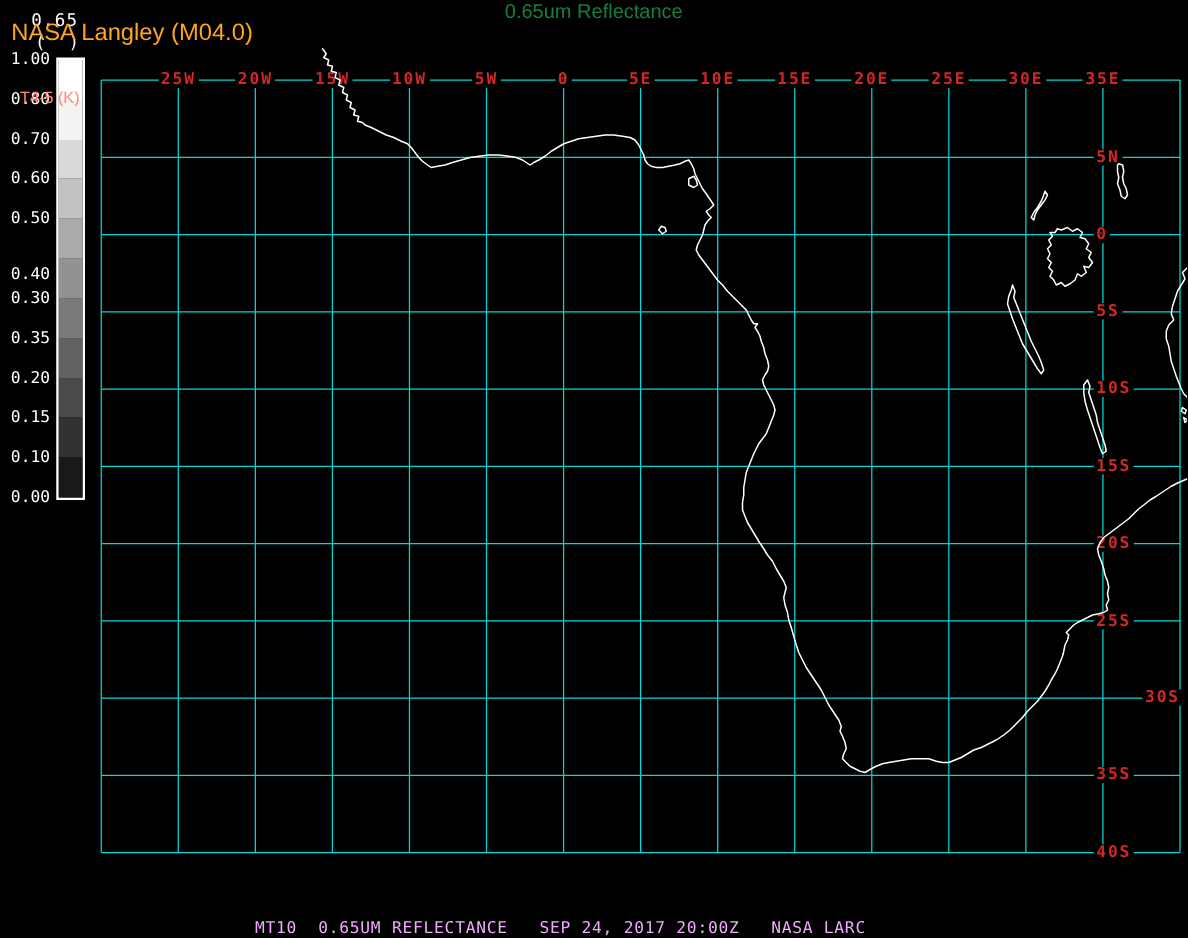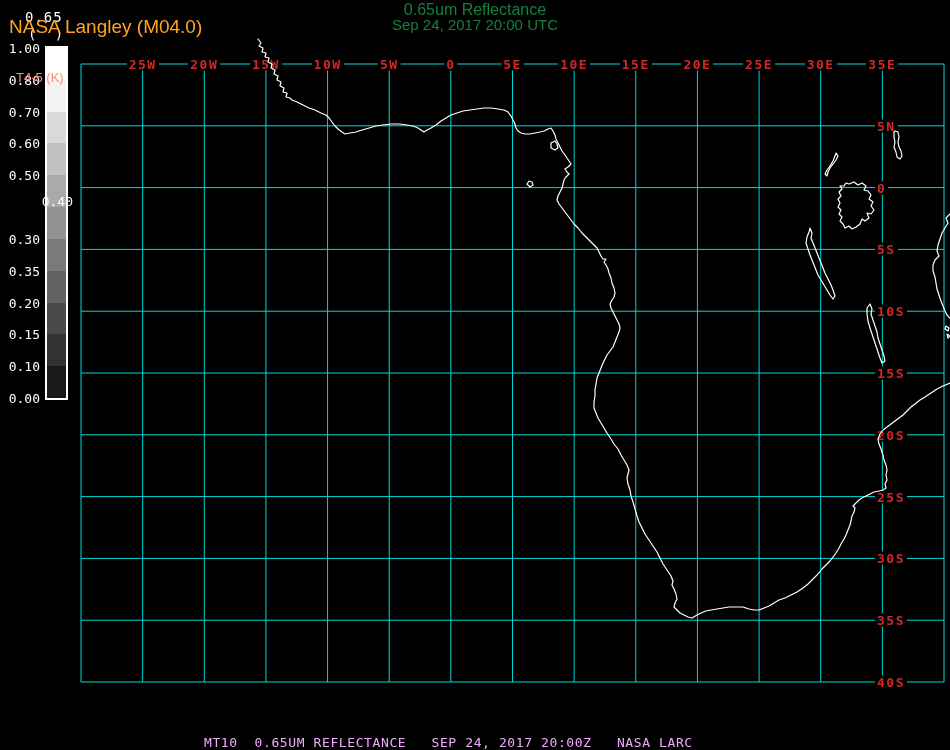--- a/index.html
+++ b/index.html
@@ -92,42 +92,41 @@
       <div class="lon-label" style="left: 759.071px; top: 64px;">25E</div>
       <div class="lon-label" style="left: 820.714px; top: 64px;">30E</div>
       <div class="lon-label" style="left: 882.357px; top: 64px;">35E</div>
       <div class="lat-label" style="left: 875px; top: 125.8px;">5N</div>
       <div class="lat-label" style="left: 875px; top: 187.6px;">0</div>
       <div class="lat-label" style="left: 875px; top: 249.4px;">5S</div>
       <div class="lat-label" style="left: 875px; top: 311.2px;">10S</div>
       <div class="lat-label" style="left: 875px; top: 373px;">15S</div>
       <div class="lat-label" style="left: 875px; top: 434.8px;">20S</div>
       <div class="lat-label" style="left: 875px; top: 496.6px;">25S</div>
-      <div class="lat-label" style="left: 875px; top: 558.4px;">30S</div>
+      <div class="lat-label" style="left: 914px; top: 558.4px;">30S</div>
       <div class="lat-label" style="left: 875px; top: 620.2px;">35S</div>
       <div class="lat-label" style="left: 875px; top: 682px;">40S</div>
     </div>
 
   <svg id="features-svg" width="950" height="750">
       <polyline points="258,39 261,43 259,46 263,48 262,52 266,53 265,57 269,58 268,62 272,64 271,68 275,70 274,74 278,76 277,80 281,82 280,86 284,88 283,92 287,93 286,97 290,98 292,100 297,102 303,105 309,108 315,110 321,113 326,115 329,118 332,122 335,126 338,129 342,132 345,134 350,133 356,132 362,130 369,128 376,126 383,125 391,124 399,124 407,125 413,126 418,128 421,130 424,132 427,130 431,128 436,125 441,121 446,118 451,115 457,113 463,111 470,110 477,109 484,108 491,108 498,109 504,110 508,112 511,116 513,120 515,124 516,128 518,131 521,133 525,134 530,134 535,133 540,132 544,131 548,129 551,128 553,131 555,135 556,139 558,143 560,147 562,151 565,155 567,158 569,161 571,164 568,167 565,169 567,172 569,174 566,177 564,180 563,184 562,188 560,192 558,196 557,200 559,204 562,208 565,212 568,216 571,220 574,224 578,228 582,233 586,237 590,241 594,245 597,248 599,252 601,256 603,259 606,259 604,262 606,265 608,269 609,273 611,278 612,283 614,288 615,293 614,297 612,300 610,304 611,308 613,312 615,316 617,320 619,324 620,328 619,332 617,337 615,342 613,347 610,351 607,355 605,359 603,363 601,368 599,373 597,378 596,384 595,390 595,396 594,402 594,408 596,413 598,418 601,423 604,428 607,433 611,439 614,444 618,449 621,455 624,460 627,465 629,470 628,474 627,478 628,484 630,490 631,496 633,502 635,509 637,516 639,522 642,528 645,534 649,540 653,546 657,552 660,558 663,564 667,570 671,576 673,581 672,585 674,589 676,594 677,599 675,603 674,607 677,610 680,613 684,615 688,617 692,618 697,615 701,613 706,611 711,610 717,609 723,608 729,607 736,607 743,607 749,609 754,610 759,610 764,608 769,606 774,603 779,600 785,598 791,595 797,592 803,588 808,584 813,579 818,574 822,569 826,565 830,561 833,557 836,553 839,548 841,544 844,539 846,535 848,530 850,525 851,521 852,516 854,512 855,508 853,506 856,503 859,500 862,498 866,496 870,494 874,492 879,491 883,490 886,488 885,484 887,480 886,475 887,470 886,465 884,460 883,455 881,449 879,444 878,439 880,434 883,430 887,427 891,424 895,421 899,418 903,415 907,411 911,407 915,404 920,400 925,397 931,393 937,389 943,386 950,383" fill="none" stroke="#ffffff" stroke-width="1.2" stroke-linejoin="round" stroke-linecap="round"></polyline>
       <polyline points="950,214 946,218 948,223 945,228 942,233 940,239 938,245 937,251 939,256 935,260 933,265 933,271 935,277 936,283 937,289 939,295 941,301 943,306 945,311 947,315 950,318" fill="none" stroke="#ffffff" stroke-width="1.2" stroke-linejoin="round" stroke-linecap="round"></polyline>
       <polygon points="551,143 555,141 557,144 558,148 555,150 551,148" fill="none" stroke="#ffffff" stroke-width="1.2" stroke-linejoin="round" stroke-linecap="round"></polygon>
       <polygon points="529,181 532,182 533,185 530,187 527,184" fill="none" stroke="#ffffff" stroke-width="1.2" stroke-linejoin="round" stroke-linecap="round"></polygon>
       <polygon points="895,131 898,132 899,137 898,142 899,147 901,151 902,156 900,159 897,157 896,152 894,147 895,142 894,137 894,132" fill="none" stroke="#ffffff" stroke-width="1.2" stroke-linejoin="round" stroke-linecap="round"></polygon>
       <polygon points="836,153 838,156 836,160 833,164 830,168 828,172 827,176 825,174 827,170 830,166 833,161 835,156" fill="none" stroke="#ffffff" stroke-width="1.2" stroke-linejoin="round" stroke-linecap="round"></polygon>
       <polygon points="849,184 854,182 858,185 862,183 866,186 864,190 868,191 871,195 869,199 873,202 871,206 874,210 871,214 867,213 869,218 865,221 862,219 860,224 856,227 852,229 849,226 845,228 843,224 840,221 842,217 839,214 841,210 838,207 840,203 838,199 841,196 839,192 842,189 840,186 844,186 846,183" fill="none" stroke="#ffffff" stroke-width="1.2" stroke-linejoin="round" stroke-linecap="round"></polygon>
       <polygon points="810,228 812,233 811,238 813,243 815,248 817,253 819,258 821,263 823,268 825,273 828,279 831,285 833,290 835,296 833,299 830,295 827,290 824,285 821,280 818,275 816,270 814,265 812,260 810,255 808,249 806,243 807,237 809,232" fill="none" stroke="#ffffff" stroke-width="1.2" stroke-linejoin="round" stroke-linecap="round"></polygon>
       <polygon points="870,304 872,309 871,314 873,320 875,326 877,332 878,338 880,344 882,350 884,356 885,361 882,363 880,358 878,352 876,346 874,340 872,334 870,328 868,321 867,314 867,308" fill="none" stroke="#ffffff" stroke-width="1.2" stroke-linejoin="round" stroke-linecap="round"></polygon>
       <polygon points="946,326 949,328 948,331 945,329" fill="none" stroke="#ffffff" stroke-width="1.2" stroke-linejoin="round" stroke-linecap="round"></polygon>
       <polygon points="947,334 950,336 948,338" fill="none" stroke="#ffffff" stroke-width="1.2" stroke-linejoin="round" stroke-linecap="round"></polygon>
     </svg>
 
   <div id="title-block" style="z-index:4;">
     <div id="title-line1">0.65um Reflectance</div>
-    <div id="title-line2">Sep 24, 2017 20:00 UTC</div>
   </div>
 
   <div class="ov" id="product-value" style="z-index:4;">0.65</div>
   <div class="ov" id="product-unit" style="z-index:4;">( )</div>
   <div class="ov" id="source-label" style="z-index:5;">NASA Langley (M04.0)</div>
   <div class="ov" id="channel-label" style="z-index:5;margin-top:40px;">T4-5 (K)</div>
 
   <div id="colorbar" style="z-index:2;">
       <div class="cb-seg" style="background: rgb(255, 255, 255);"></div>
       <div class="cb-seg" style="background: rgb(243, 243, 243);"></div>
@@ -140,21 +139,21 @@
       <div class="cb-seg" style="background: rgb(74, 74, 74);"></div>
       <div class="cb-seg" style="background: rgb(50, 50, 50);"></div>
       <div class="cb-seg" style="background: rgb(25, 25, 25);"></div>
     </div>
   <div id="colorbar-labels" class="abs" style="left:0;top:0;z-index:2;">
       <div class="cb-label" style="top: 48px;">1.00</div>
       <div class="cb-label" style="top: 79.8182px;">0.80</div>
       <div class="cb-label" style="top: 111.636px;">0.70</div>
       <div class="cb-label" style="top: 143.455px;">0.60</div>
       <div class="cb-label" style="top: 175.273px;">0.50</div>
-      <div class="cb-label" style="top: 201px; padding-left: 33px;">0.40</div>
+      <div class="cb-label" style="top: 220px;">0.40</div>
       <div class="cb-label" style="top: 238.909px;">0.30</div>
       <div class="cb-label" style="top: 270.727px;">0.35</div>
       <div class="cb-label" style="top: 302.545px;">0.20</div>
       <div class="cb-label" style="top: 334.364px;">0.15</div>
       <div class="cb-label" style="top: 366.182px;">0.10</div>
       <div class="cb-label" style="top: 398px;">0.00</div>
     </div>
 
   <div id="footer-line" style="z-index:4;">MT10  0.65UM REFLECTANCE   SEP 24, 2017 20:00Z   NASA LARC</div>
 

